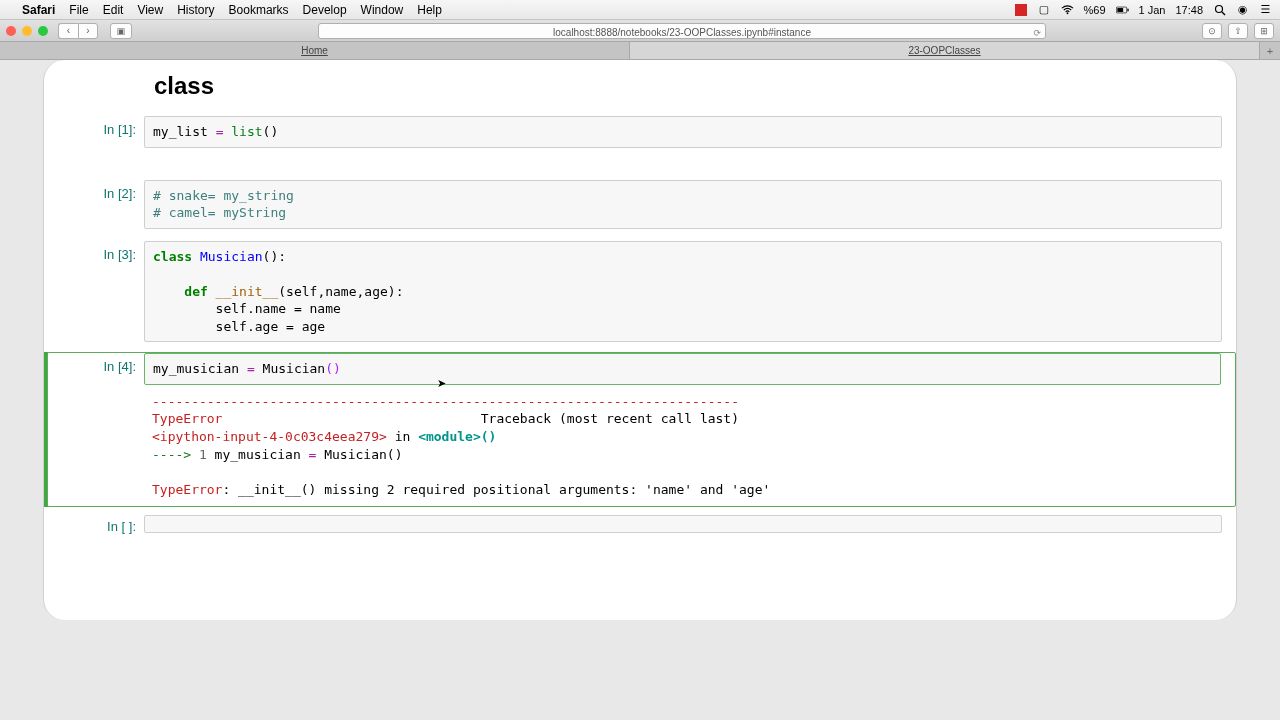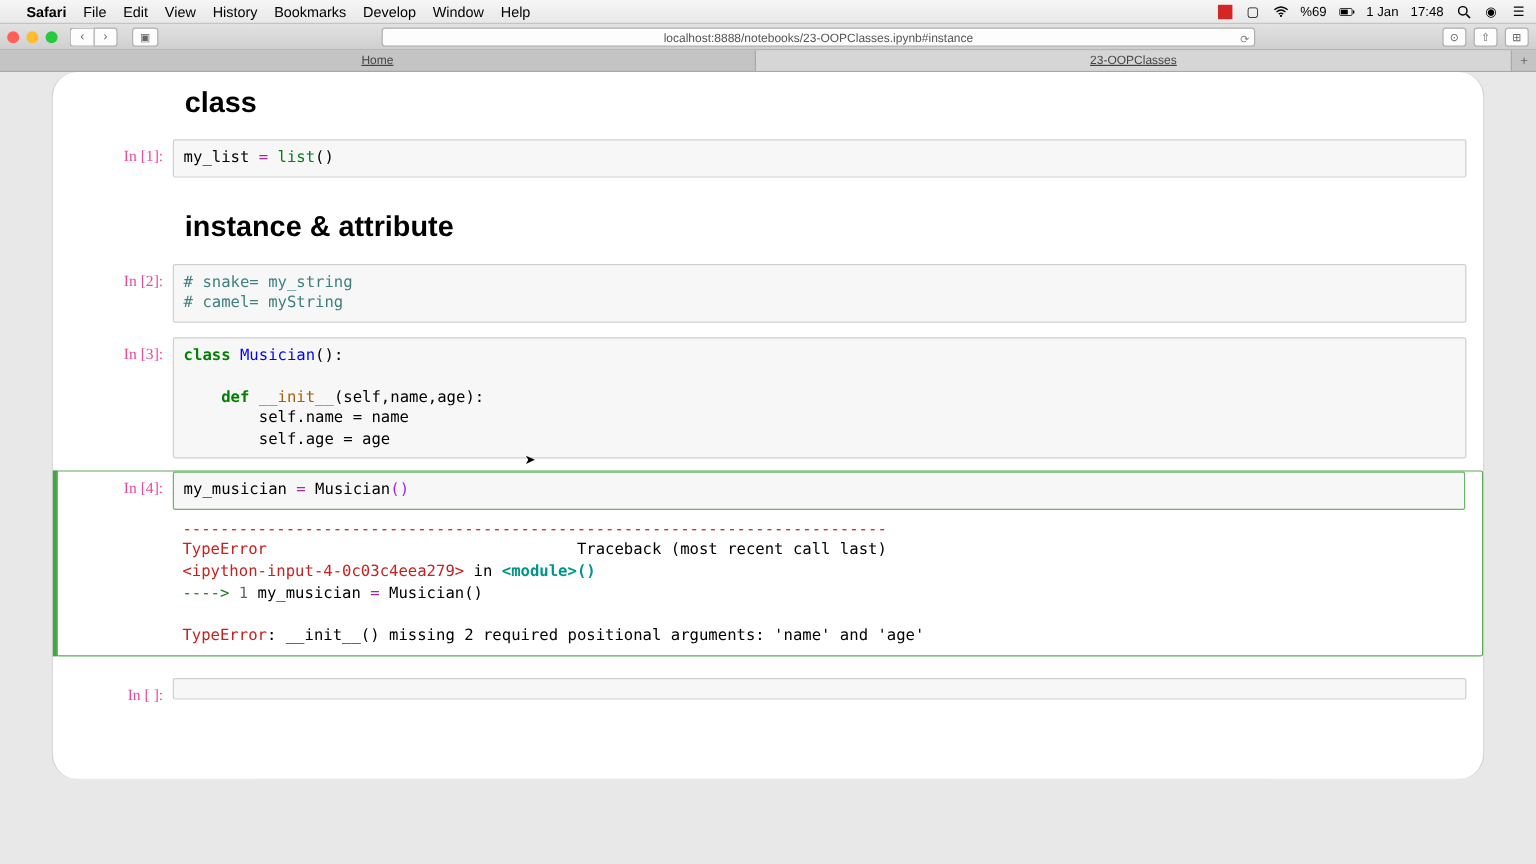--- a/index.html
+++ b/index.html
@@ -36,21 +36,21 @@
     .tab-bar { height: 18px; background: #c4c4c4; display: flex; font-size: 10px; border-bottom: 1px solid #a8a8a8; }
     .tab { flex: 1; display: flex; align-items: center; justify-content: center; border-right: 1px solid #a8a8a8; color: #444; text-decoration: underline; }
     .tab.active { background: #d6d6d6; }
     .tab-add { width: 20px; display: flex; align-items: center; justify-content: center; color: #666; font-size:11px;}
     
     
     .notebook-wrap { background: #e8e8e8; height: calc(720px - 60px); overflow: hidden; padding-top: 0; }
     .notebook { background: #fff; width: 1194px; margin: 0 auto; border-left: 1px solid #d0d0d0; border-right: 1px solid #d0d0d0; min-height: 560px; padding-top: 4px; border-radius: 21px; }
     
     .cell-row { display: flex; padding: 2px 0; }
-    .prompt { width: 100px; text-align: right; padding-right: 8px; padding-top: 6px; font-family: Liberation Serif, serif; font-size: 13px; color: #ec4899; }
+    .prompt { width: 100px; text-align: right; padding-right: 8px; padding-top: 6px; font-family: Liberation Sans, sans-serif; font-size: 13px; color: #0f766e; }
     .cell-body { flex: 1; margin-right: 14px; }
     .code-input { border: 1px solid #cfcfcf; border-radius: 2px; background: #f7f7f7; padding: 6px 8px; font-family: Menlo, Monaco, monospace; font-size: 13px; line-height: 1.35; white-space: pre; }
     .cell-selected { border-left: 4px solid #42a742; align-items: flex-end; }
     .cell-selected .code-input { border-color: #69b569; background:#f7f7f7;}
     .cell-selected .output-area { border-left:none;}
     .selected-container { border:1px solid #5aab5a; border-radius:2px; margin-left:-1px;}
     
     .md-heading { font-family: -apple-system, sans-serif; padding: 6px 10px 12px 10px; }
     .md-heading h3 { font-size: 24px; font-weight: bold; }
     
@@ -168,25 +168,20 @@
 
     <div class="cell-row">
       <div class="prompt">In [1]:</div>
       <div class="cell-body">
         <div class="code-input"><span class="c-name">my_list </span><span class="c-op">=</span><span class="c-builtin"> list</span><span class="c-paren">()</span></div>
       </div>
     </div>
 
     <div class="cell-row" style="margin-top:18px;">
       <div class="prompt"></div>
-      <div class="cell-body">
-          <div class="md-heading">
-            <h3>instance &amp; attribute</h3>
-          </div>
-        </div>
     </div>
 
     <div class="cell-row">
       <div class="prompt">In [2]:</div>
       <div class="cell-body">
         <div class="code-input"><span class="c-comment"># snake= my_string</span>
 <span class="c-comment"># camel= myString</span></div>
       </div>
     </div>
 
@@ -211,21 +206,21 @@
 <span class="c-err-red">TypeError</span><span>                                 Traceback (most recent call last)</span>
 <span class="c-err-red">&lt;ipython-input-4-0c03c4eea279&gt;</span><span> in </span><span class="c-inmod">&lt;module&gt;</span><span class="c-inmod">()</span>
 <span class="c-arrow">----&gt; </span><span class="c-num">1</span><span> my_musician </span><span class="c-op">=</span><span> Musician</span><span>()</span>
 
 <span class="c-err-red">TypeError</span><span>: __init__() missing 2 required positional arguments: 'name' and 'age'</span></div>
         </div>
         </div>
       </div>
     </div>
 
-    <div class="cell-row" style="margin-top:14px;">
+    <div class="cell-row" style="margin-top:2px;align-items:center;">
       <div class="prompt">In [ ]:</div>
       <div class="cell-body">
         <div class="code-input" style="min-height:18px;"></div>
       </div>
     </div>
 
     <div class="bottom-space"></div>
   </div>
 </div>
 

